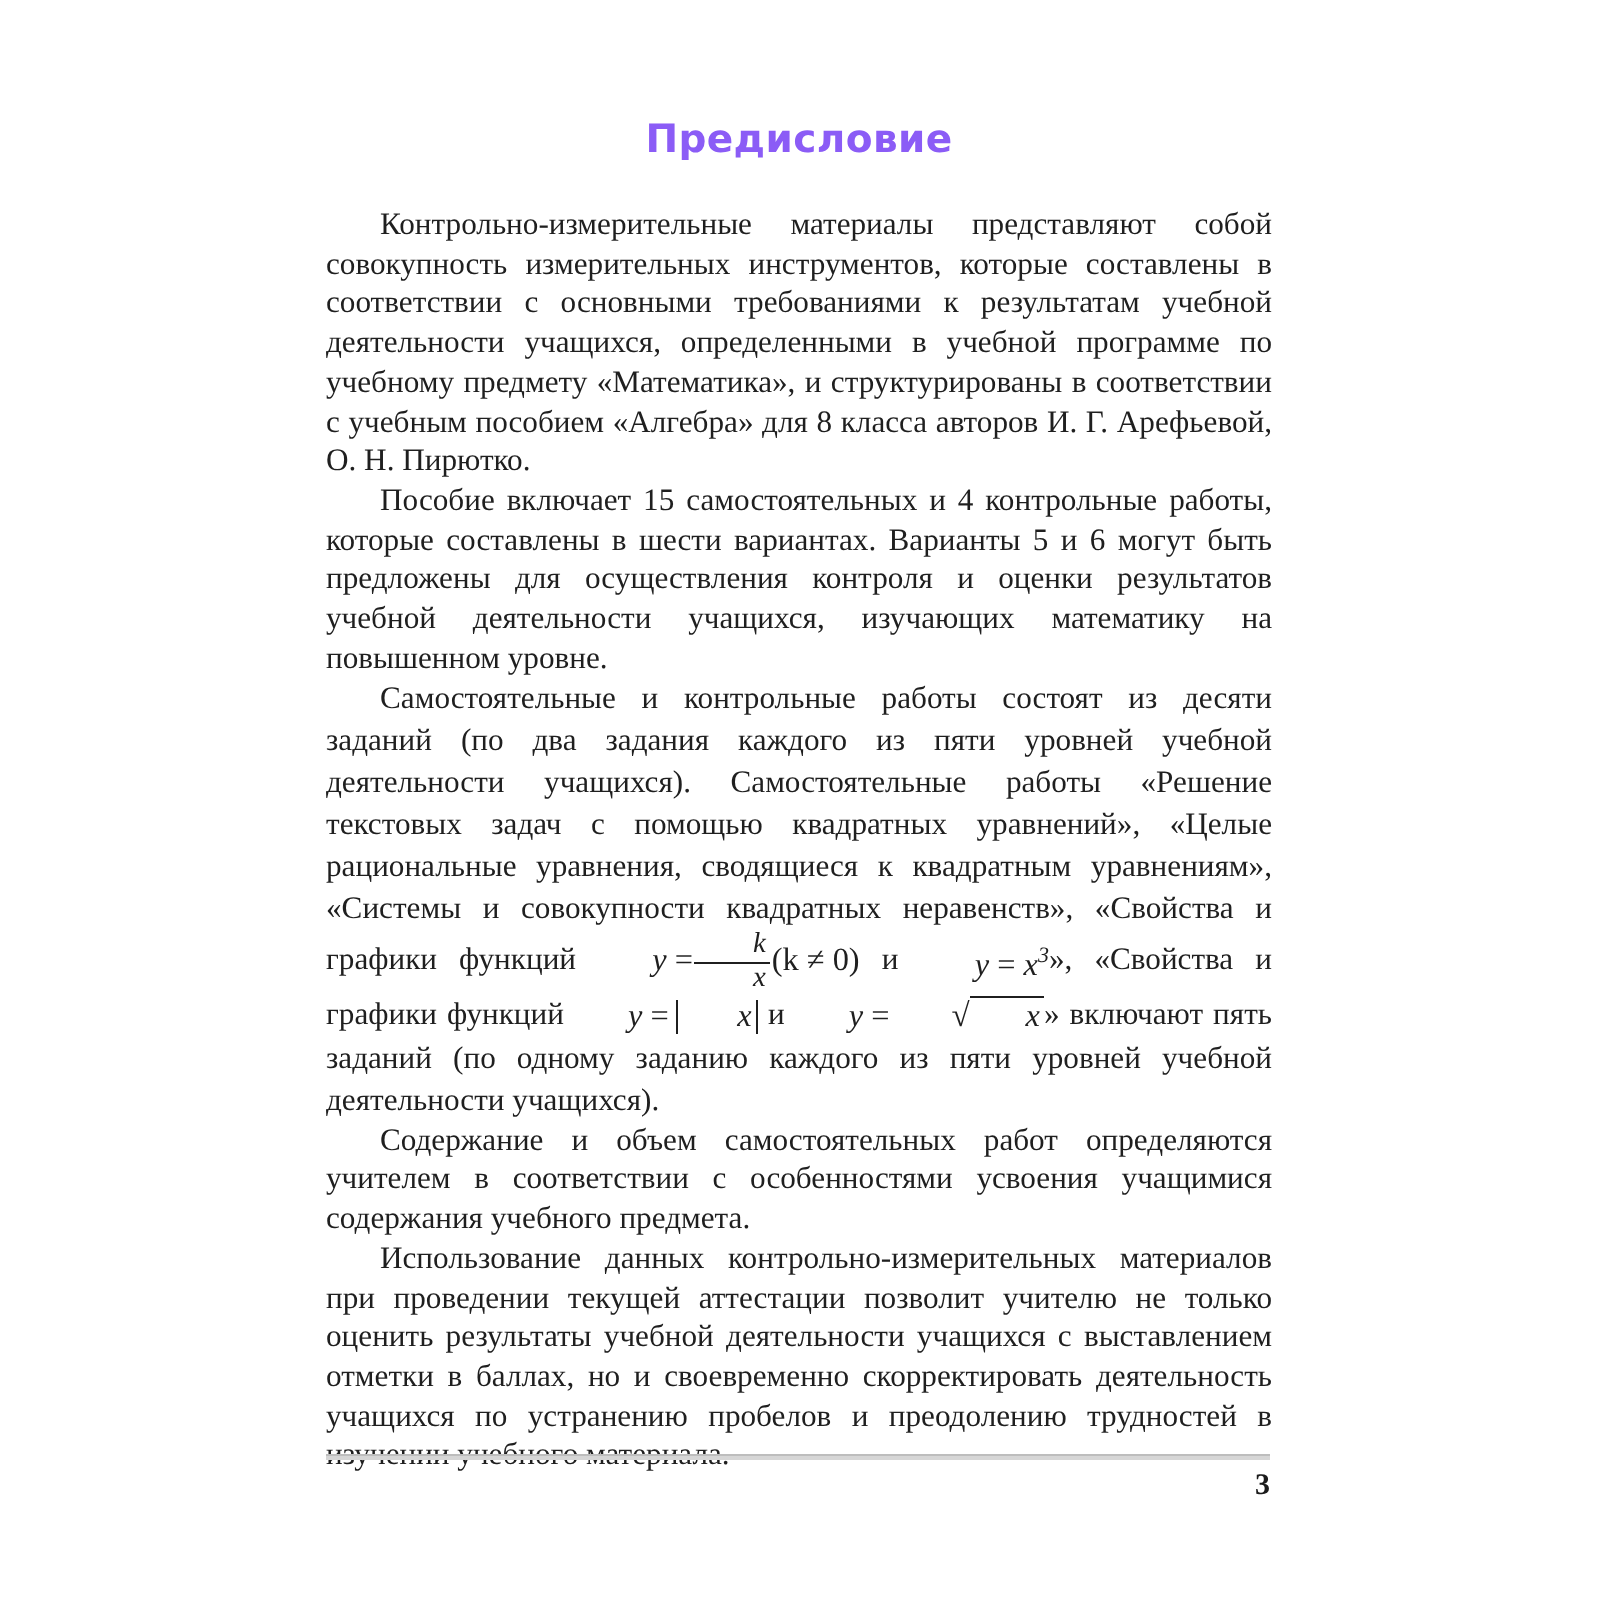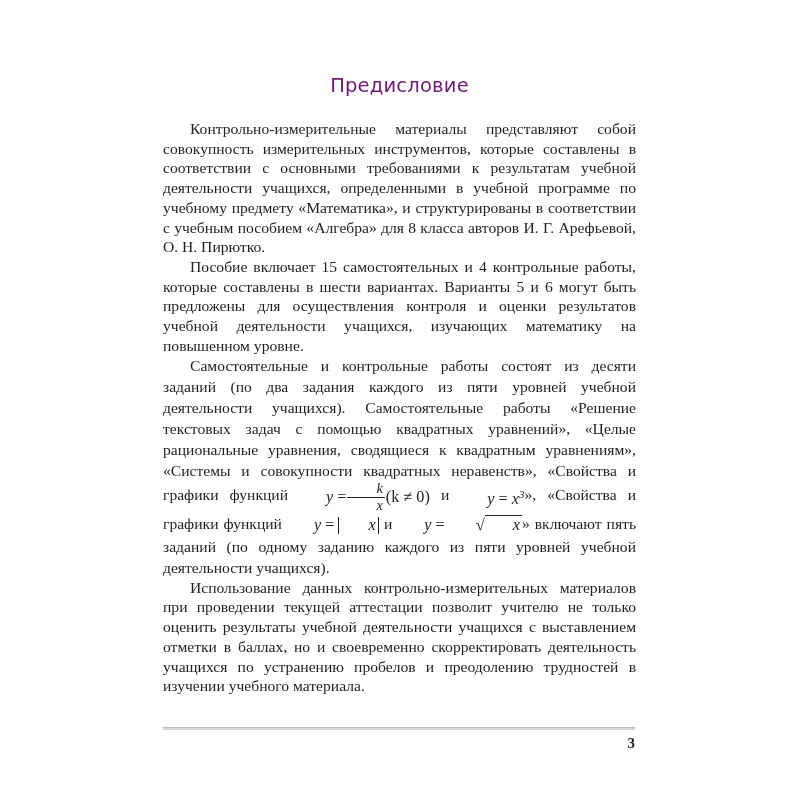--- a/index.html
+++ b/index.html
@@ -17,26 +17,26 @@
     color: #1b1b1b;
   }
   .content {
     position: absolute;
     left: 163px;
     top: 58px;
     width: 473px;
   }
   .page-title {
     font-family: "DejaVu Sans", "Liberation Sans", sans-serif;
-    font-weight: normal;
+    font-weight: bold;
     font-size: 19.5px;
     letter-spacing: 0.2px;
     text-align: center;
-    color: #701a75;
-    margin: 16px 0 22px 0;
+    color: #8b5cf6;
+    margin: 0 0 22px 0;
   }
   .body-text p {
     margin: 0;
     font-size: 15.6px;
     line-height: 19.7px;
     text-align: justify;
     text-justify: inter-word;
     text-indent: 27px;
     color: #1f1f1f;
     -webkit-hyphens: none;
@@ -141,20 +141,21 @@
 
     <div class="body-text">
 
 
       <p>Контрольно-измерительные материалы представляют собой совокупность измерительных инструментов, которые составлены в соответствии с основными требованиями к результатам учебной деятельности учащихся, определенными в учебной программе по учебному предмету «Математика», и структурированы в соответствии с учебным пособием «Алгебра» для 8 класса авторов И. Г. Арефьевой, О. Н. Пирютко.</p>
 
       <p>Пособие включает 15 самостоятельных и 4 контрольные работы, которые составлены в шести вариантах. Варианты 5 и 6 могут быть предложены для осуществления контроля и оценки результатов учебной деятельности учащихся, изучающих математику на повышенном уровне.</p>
 
       <p class="has-math"><span>Самостоятельные и контрольные работы состоят из десяти заданий (по два задания каждого из пяти уровней учебной деятельности учащихся). Самостоятельные работы «Решение текстовых задач с помощью квадратных уравнений», «Целые рациональные уравнения, сводящиеся к квадратным уравнениям», «Системы и совокупности квадратных неравенств», «Свойства и графики функций </span><span class="math"><span>y</span><span class="up">&nbsp;</span><span class="up">=</span><span class="frac"><span class="num">k</span><span class="bar"></span><span class="den">x</span></span><span class="up">(k ≠ 0)</span></span><span>&nbsp;</span><span class="up">и</span><span>&nbsp;</span><span class="math"><span>y</span>&nbsp;<span class="up">=</span>&nbsp;<span>x</span><span class="sup">3</span></span><span>», «Свойства и графики функций </span><span class="math"><span>y</span>&nbsp;<span class="up">=</span>&nbsp;<span class="abs">x</span></span><span>&nbsp;</span><span class="up">и</span><span>&nbsp;</span><span class="math"><span>y</span>&nbsp;<span class="up">=</span>&nbsp;<span class="sqrt"><span class="radical">√</span><span class="radicand">x</span></span></span><span>» включают пять заданий (по одному заданию каждого из пяти уровней учебной деятельности учащихся).</span></p>
 
+      <p>Содержание и объем самостоятельных работ определяются учителем в соответствии с особенностями усвоения учащимися содержания учебного предмета.</p>
 
       <p>Использование данных контрольно-измерительных материалов при проведении текущей аттестации позволит учителю не только оценить результаты учебной деятельности учащихся с выставлением отметки в баллах, но и своевременно скорректировать деятельность учащихся по устранению пробелов и преодолению трудностей в изучении учебного материала.</p>
 
     </div>
   </div>
 
   <div class="footer-rule"></div>
 
   <div class="page-number">3</div>
 

